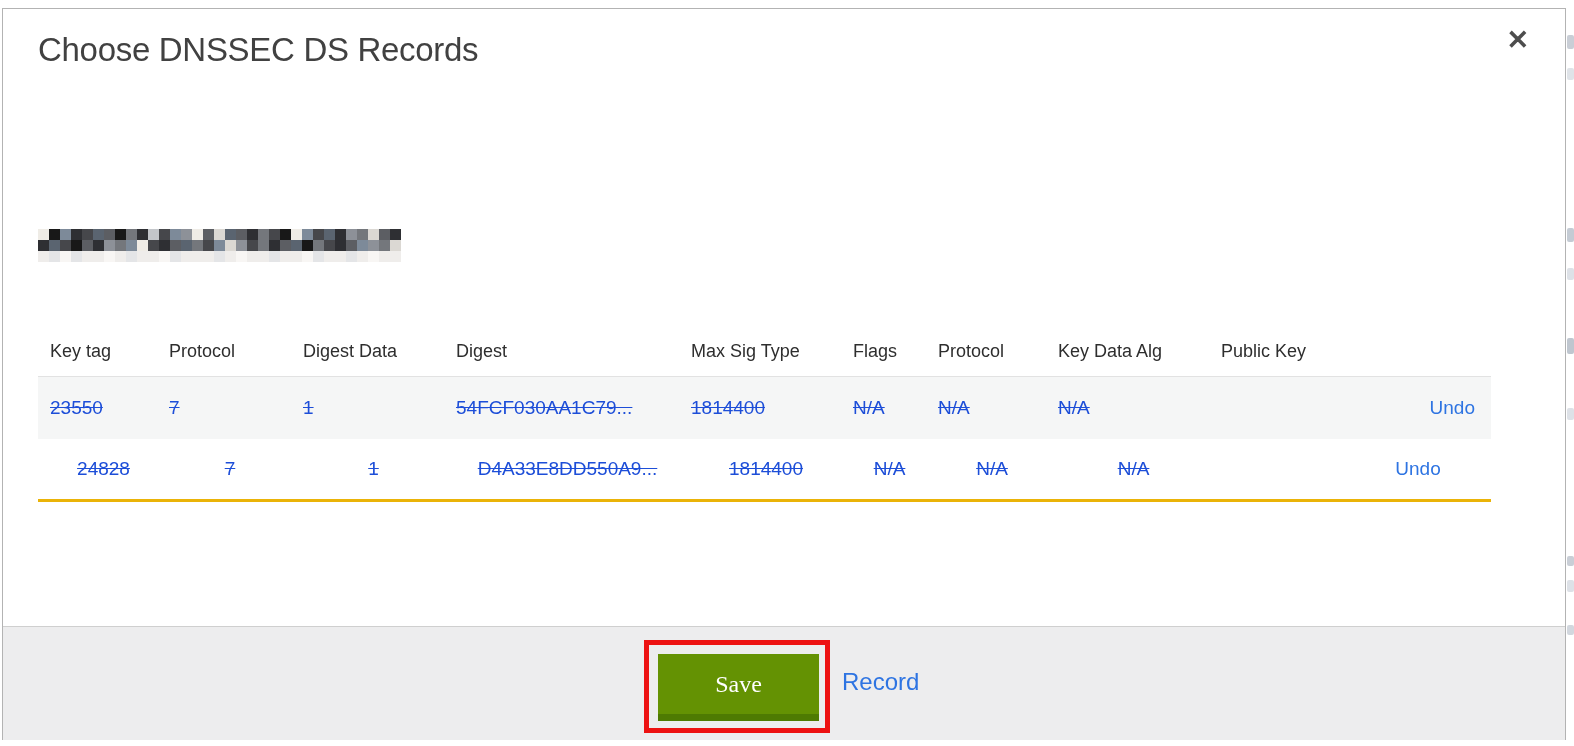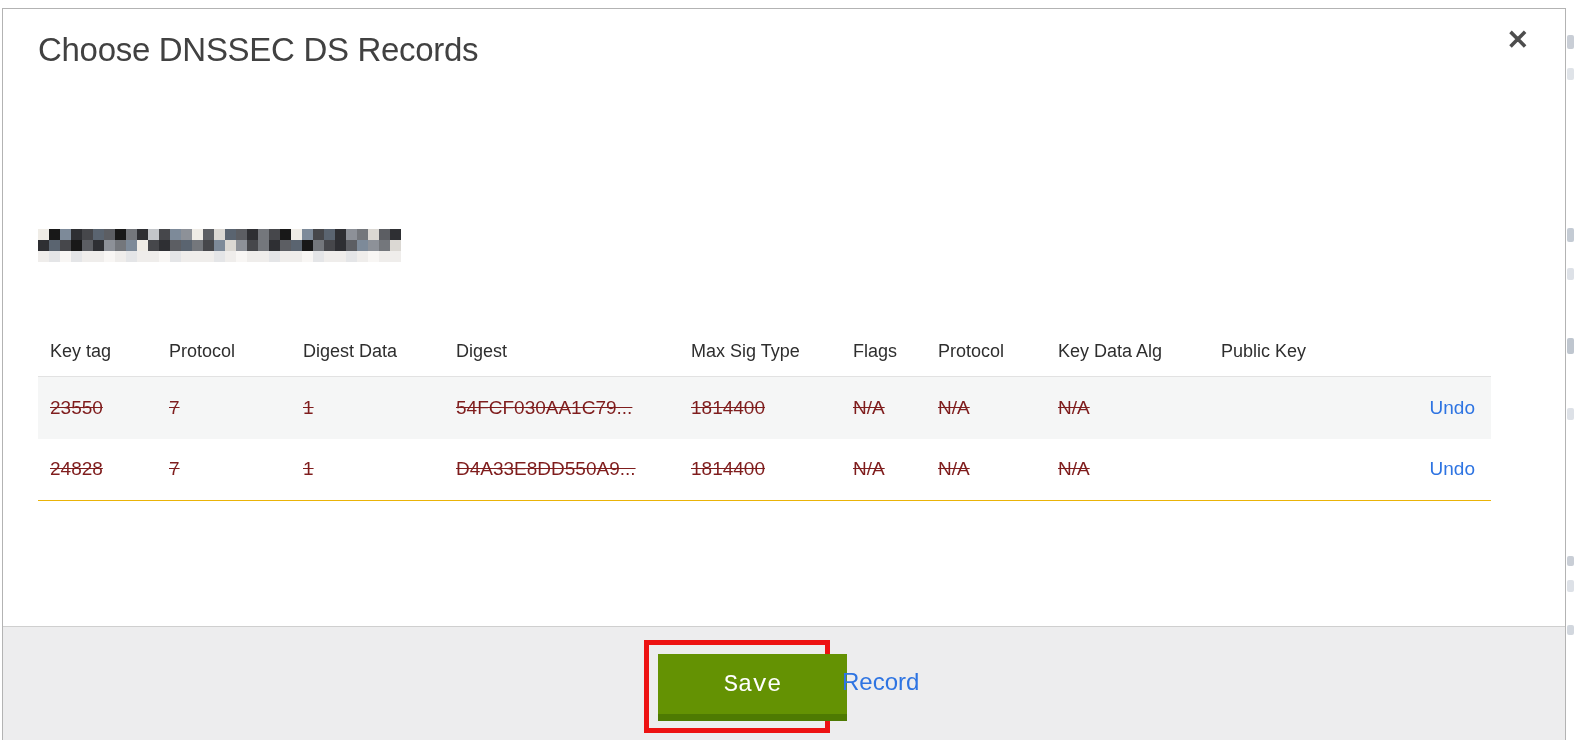--- a/index.html
+++ b/index.html
@@ -29,38 +29,38 @@
   #subtitle { position:absolute; left:35px; top:277px; font-size:22px; color:#333333; }
 
   
   #ds-table { position:absolute; left:35px; top:320px; width:1453px;
     border-collapse:collapse; table-layout:fixed; font-size:19px; color:#333; }
   #ds-table thead th { text-align:left; font-weight:400; font-size:18px; color:#2e2e2e;
     padding:12px 0 14px 12px; border-bottom:1px solid #e2e2e2; white-space:nowrap; }
   #ds-table tbody td { height:62px; padding-left:12px; white-space:nowrap;
     overflow:hidden; vertical-align:middle; }
   #ds-table tbody tr.row-alt { background:#f5f6f6; }
-  #ds-table tbody tr:last-child td { border-bottom:1px solid #eab308; }
-  .struck { text-decoration:line-through; color:#7f1d1d;margin-top:28px; }
+  #ds-table tbody tr:last-child td { border-bottom:3px solid #eab308;text-align:center; }
+  .struck { text-decoration:line-through; color:#1d4ed8;margin-top:28px; }
   td.undo-cell { text-align:right; padding-right:16px; padding-left:0; }
   .undo-link { color:#2e74e2; cursor:pointer; font-size:19px; text-decoration:none; }
 
   
   #add-ds-btn { position:absolute; left:35px; top:506px; width:214px; height:40px;
     background:#ffffff; border:2px solid #5d9415; color:#649a1b; font-size:19px;
     font-family:"Liberation Sans", sans-serif; cursor:pointer; }
 
   
   #footer { position:absolute; left:0; top:617px; width:1562px; height:114px;
     background:#ededee; border-top:1px solid #cfcfcf; }
   #save-annotation { position:absolute; left:641px; top:13px; width:186px; height:93px;
     border:5px solid #ed1212; pointer-events:none; }
-  #save-btn { position:absolute; left:655px; top:27px; width:189px; height:67px;
+  #save-btn { position:absolute; left:655px; top:27px; width:161px; height:67px;
     background:#649203; border:none; border-bottom:7px solid #4e7a02; color:#ffffff;
-    font-size:24px; font-family:Liberation Mono, monospace; cursor:pointer; }
+    font-size:24px; font-family:Liberation Serif, serif; cursor:pointer; }
   #cancel-link { position:absolute; left:839px; top:41px; font-size:24px;
     color:#2e74e2; cursor:pointer; text-decoration:none; }
 </style>
 </head>
 <body>
 
 <div id="stage">
 
   <div id="bg-sliver">
       <div class="sliver-mark" style="top: 35px; height: 14px; background: rgb(201, 206, 214);"></div>

